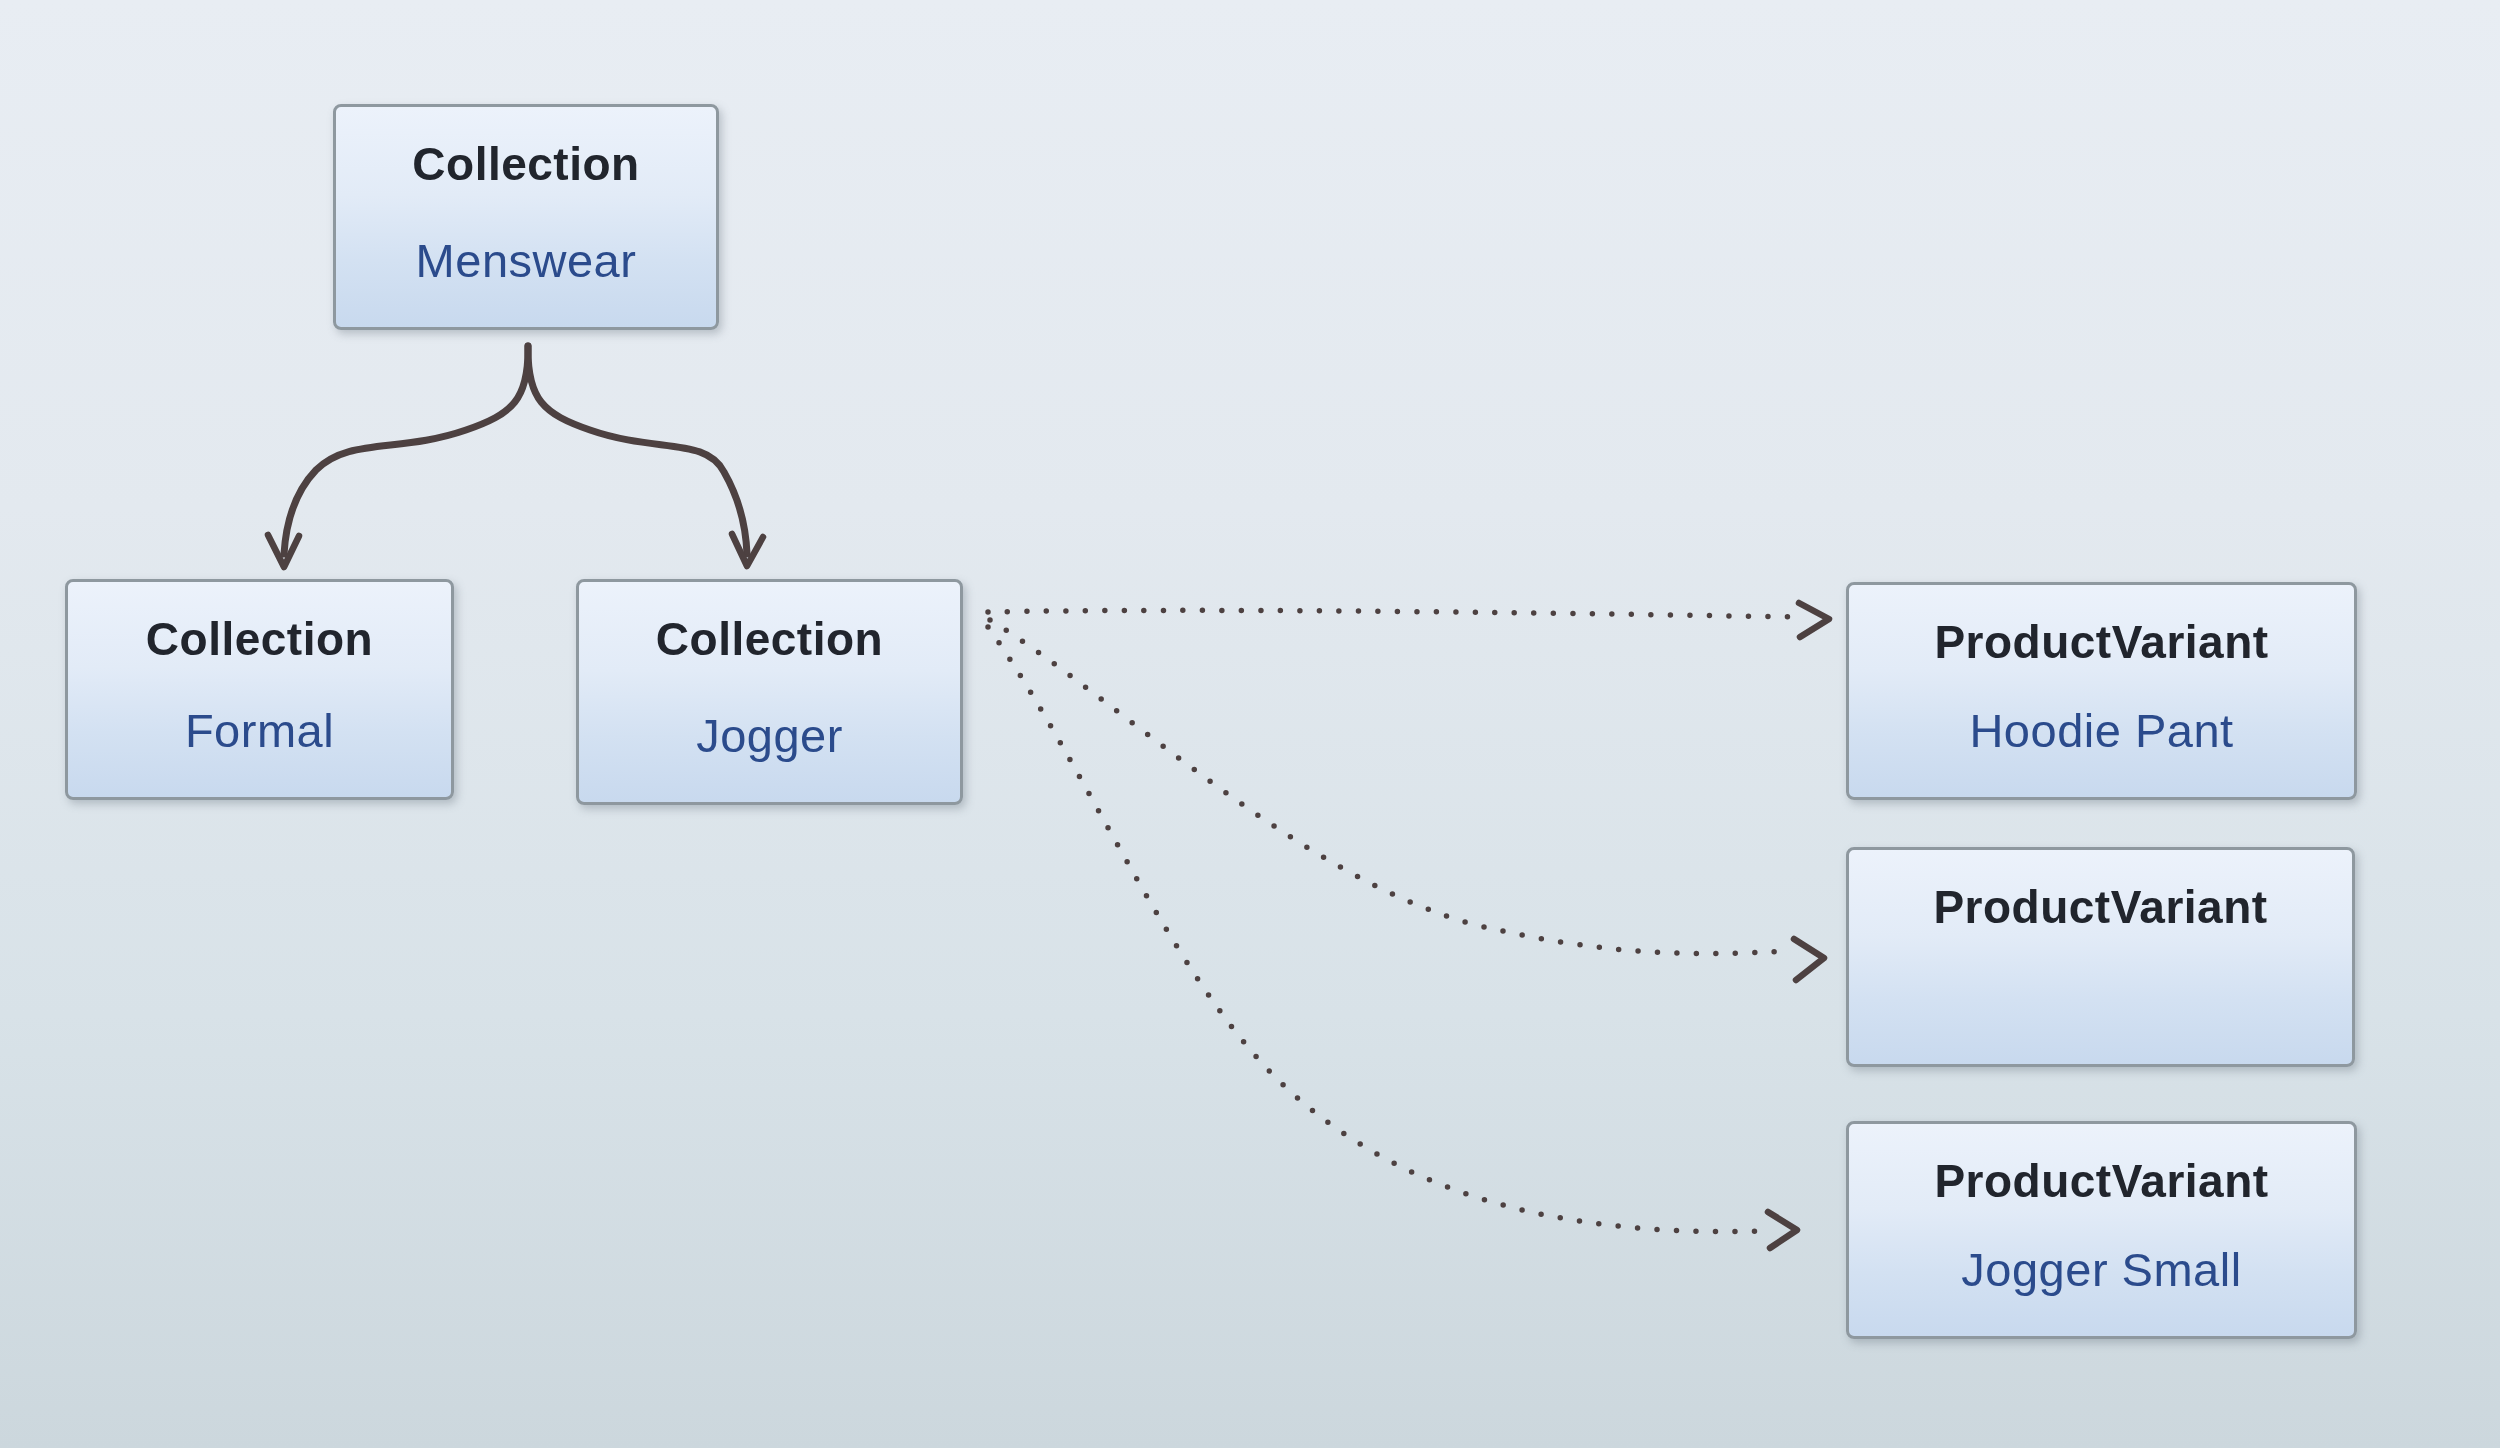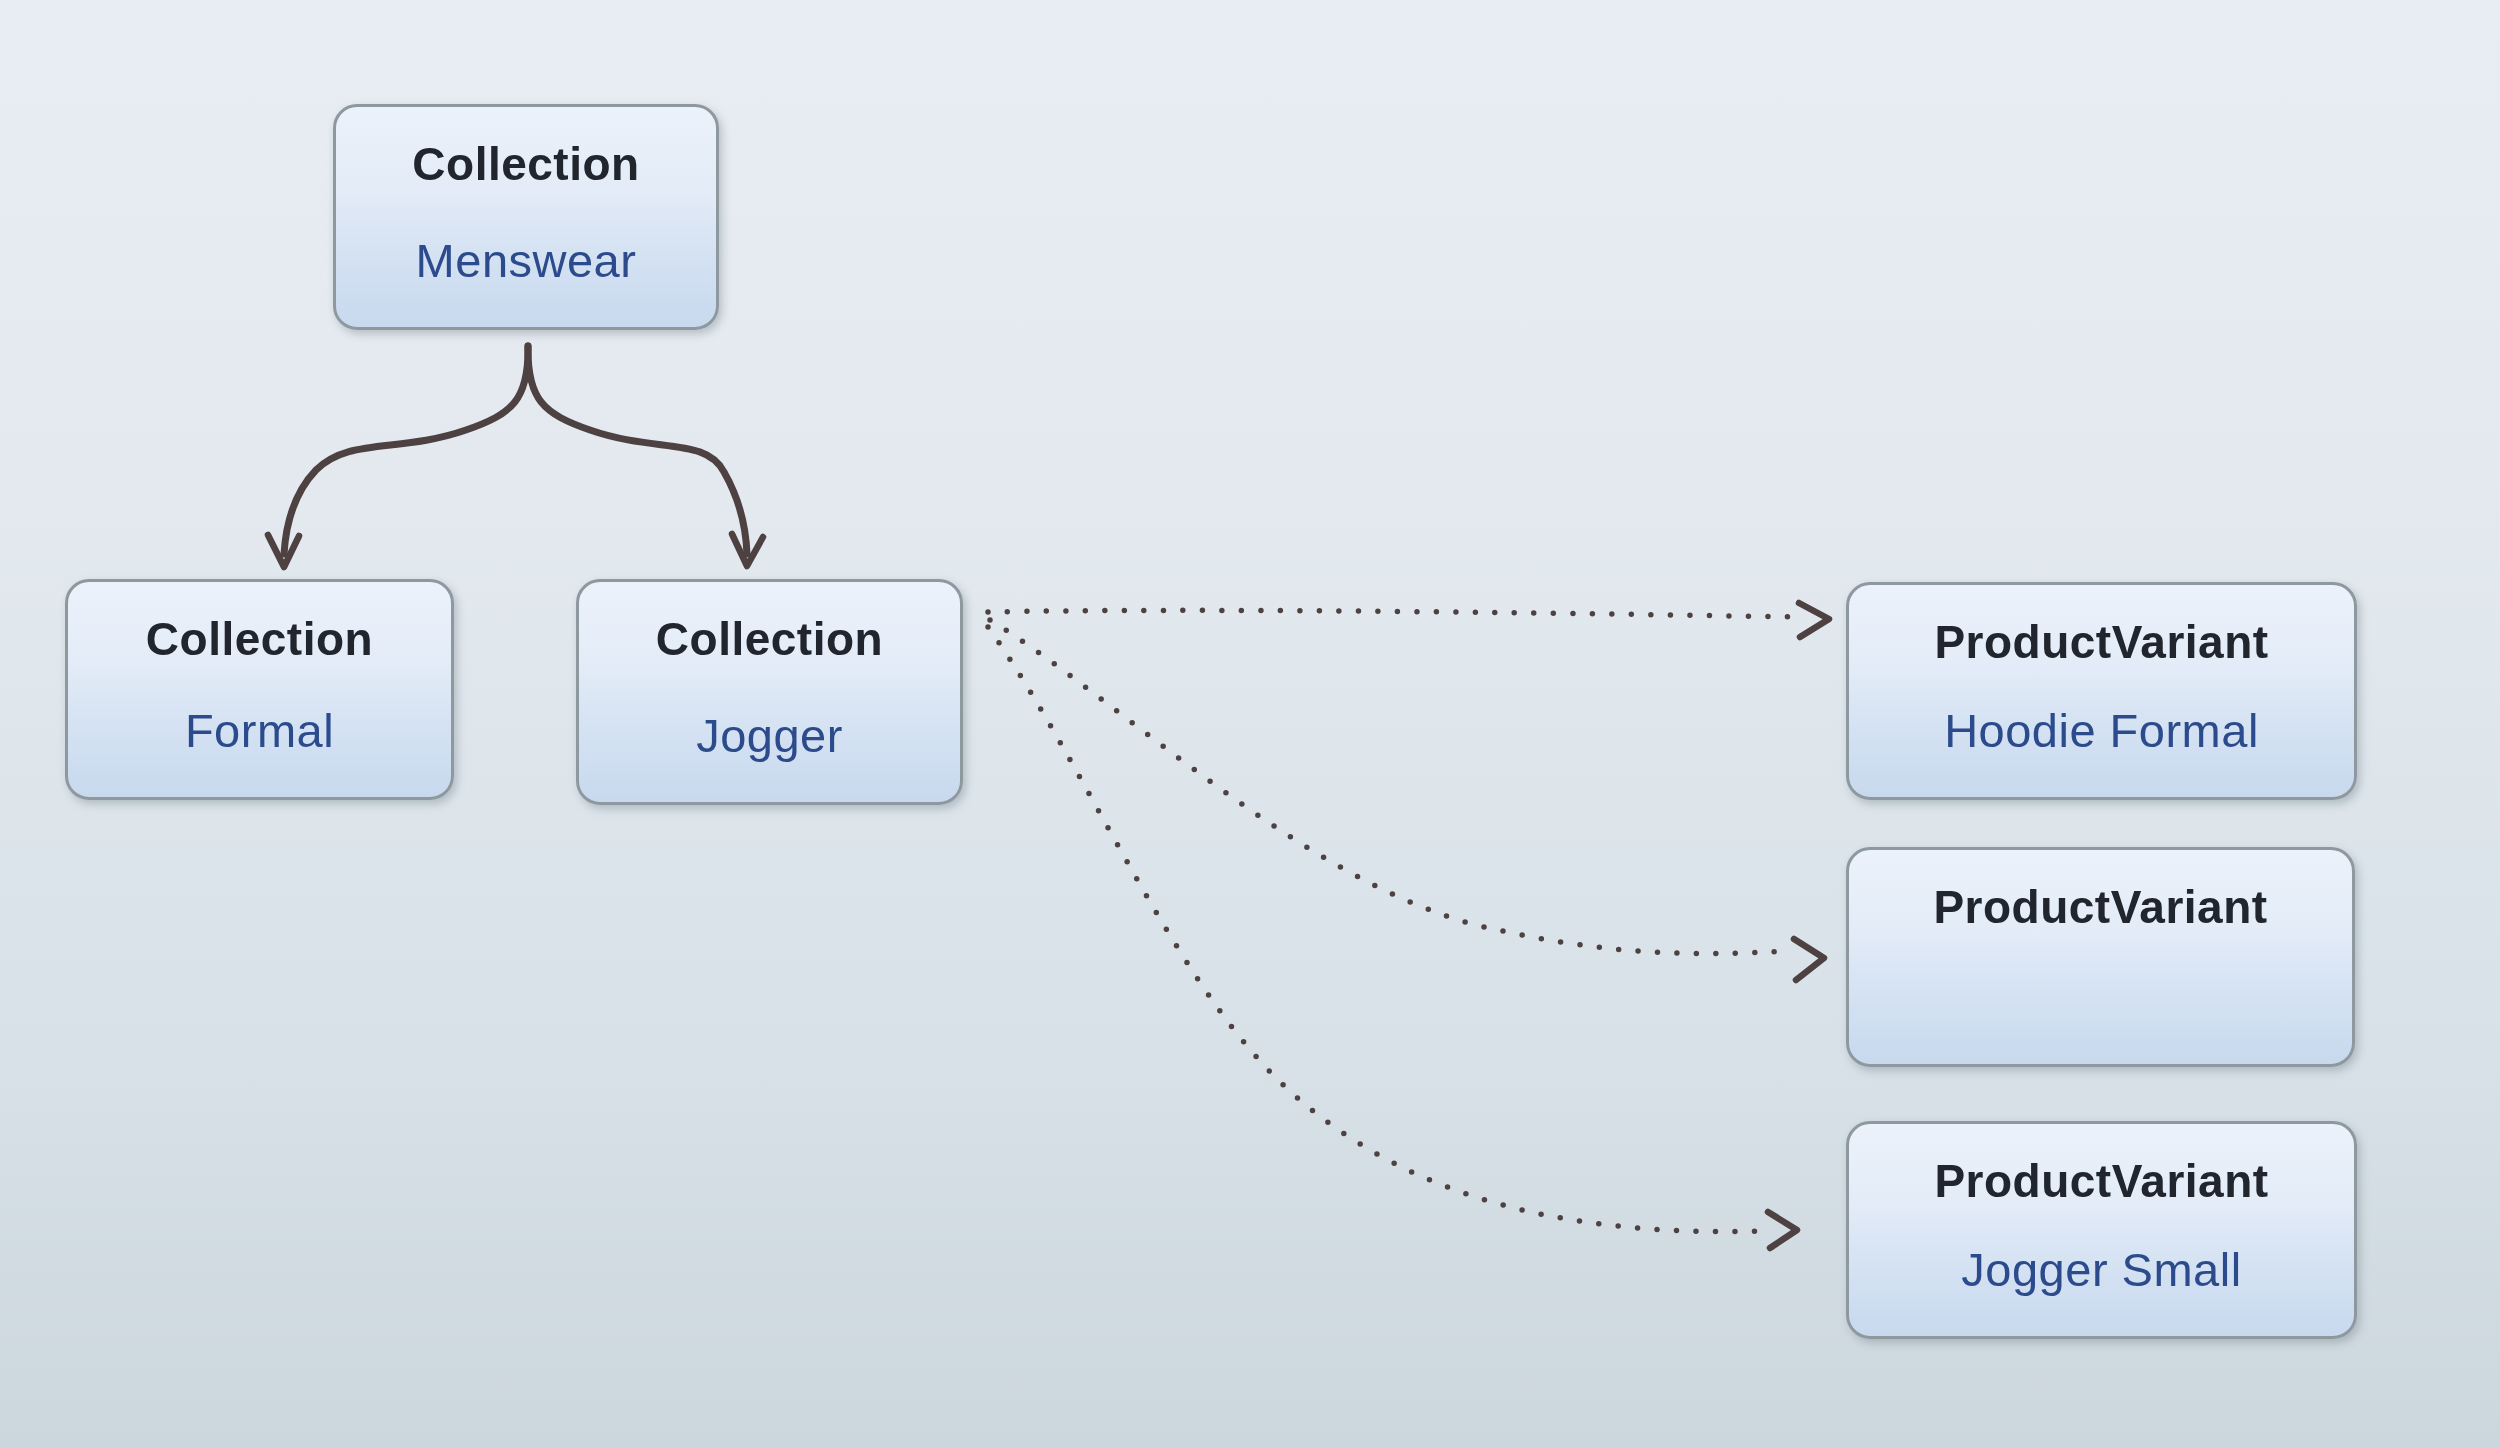--- a/index.html
+++ b/index.html
@@ -13,21 +13,21 @@
   }
   .edges-layer {
     position: absolute;
     left: 0; top: 0;
     width: 2500px; height: 1448px;
   }
   .node {
     position: absolute;
     box-sizing: border-box;
     border: 3.5px solid #8e989f;
-    border-radius: 24px;
+    border-radius: 8px;
     background: linear-gradient(180deg, #ecf2fb 0%, #e2ebf7 40%, #d3e1f2 70%, #c8d9ee 100%);
     box-shadow: 3px 4px 8px rgba(96, 108, 120, 0.35);
     display: flex;
     flex-direction: column;
     justify-content: space-between;
     align-items: center;
     text-align: center;
     padding: 32px 12px 40px 12px;
   }
   .node .type {
@@ -111,21 +111,21 @@
     <div class="name">Formal</div>
   </div>
 
   <div class="node node-casual">
     <div class="type">Collection</div>
     <div class="name">Jogger</div>
   </div>
 
   <div class="node node-hoodie">
     <div class="type">ProductVariant</div>
-    <div class="name">Hoodie Formal</div>
+    <div class="name">Hoodie Pant</div>
   </div>
 
   <div class="node node-tshirt">
     <div class="type">ProductVariant</div>
   </div>
 
   <div class="node node-jogger">
     <div class="type">ProductVariant</div>
     <div class="name">Jogger Small</div>
   </div>

